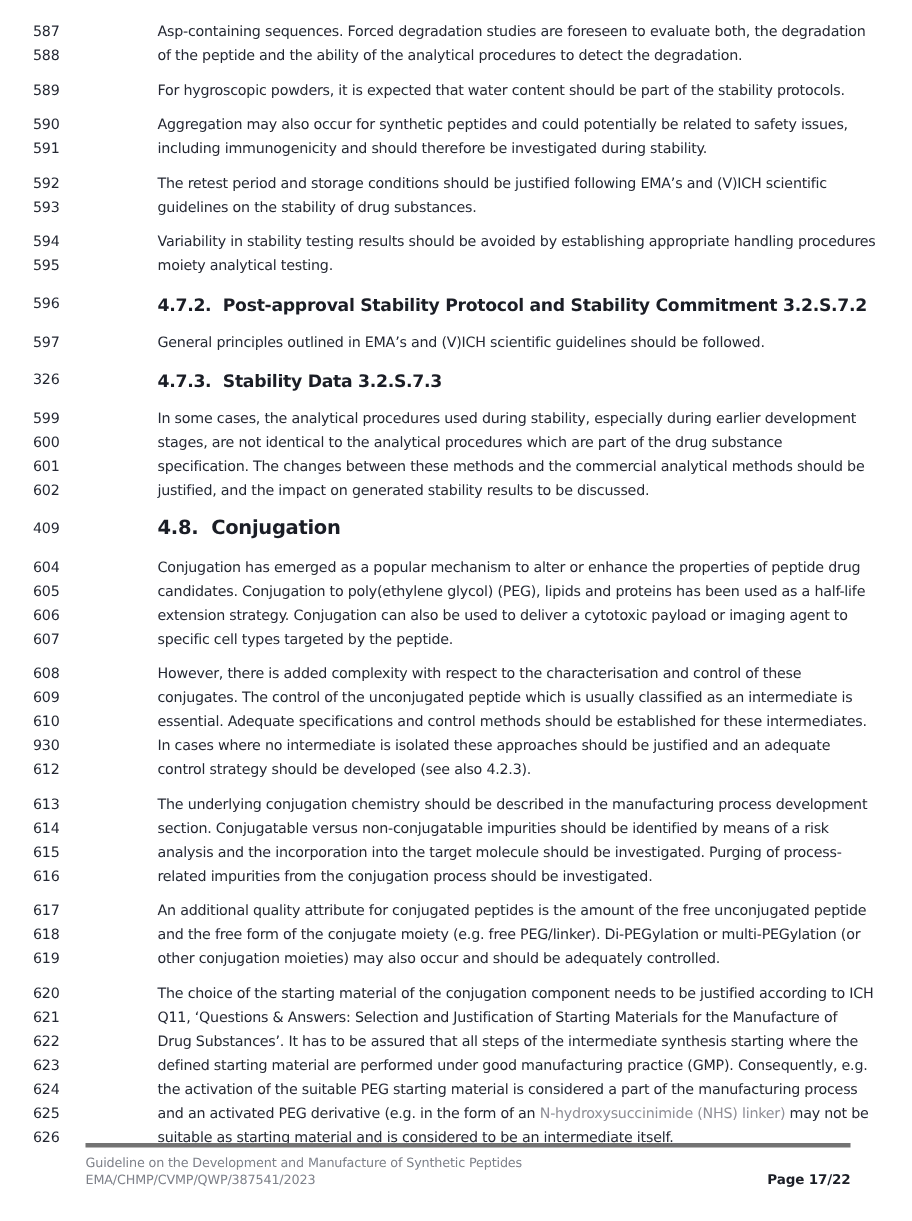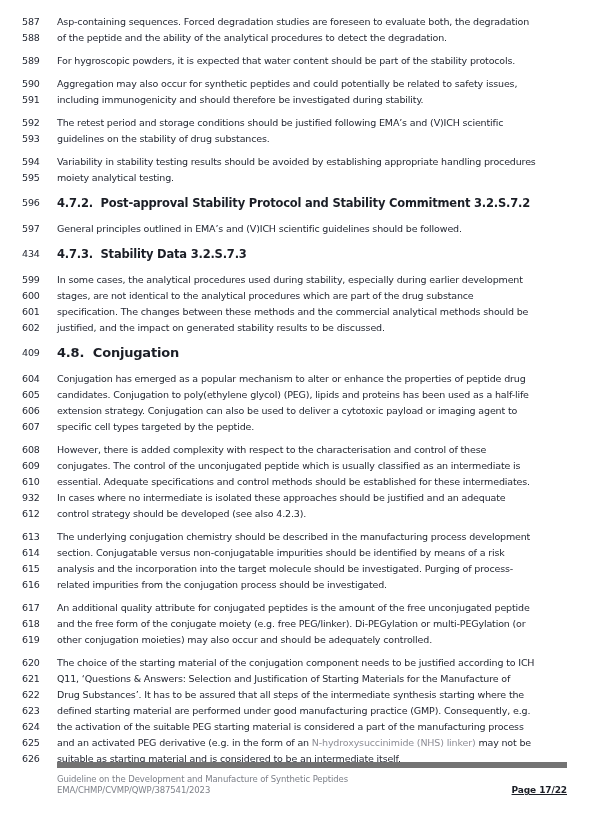--- a/index.html
+++ b/index.html
@@ -14,35 +14,36 @@
   .content{
     position:absolute;left:0;top:0;right:0;
     padding:14px 10px 0 22px;
   }
   .block{margin:0 0 7px 0;}
   .block.h2,.block.h2i{margin:2px 0 8px 0;}
   .line{
     display:flex;align-items:flex-end;
     line-height:16px;font-size:9.5px;letter-spacing:-0.15px;
     white-space:pre;
+    gap:48px;
   }
   .block.h2 .line,.block.h2i .line{line-height:20px;}
   .lnum{flex:0 0 35px;font-size:9.5px;color:#242833;}
   .ltext{flex:1 1 auto;min-width:0;}
   .block.h2 .ltext{font-weight:700;font-size:11.5px;letter-spacing:-0.2px;color:#1b1e26;}
   .block.h2i .ltext{font-weight:700;font-size:13px;letter-spacing:-0.2px;color:#1b1e26;}
   .seg-gray{color:#8e8e96;}
   .footer{
     position:absolute;left:57px;top:762px;width:510px;
-    border-top:6px solid #737373;
+    border-top:3px solid #737373;
     padding-top:6px;
     display:flex;justify-content:space-between;align-items:flex-end;
   }
   .footer-left{color:#7d8089;font-size:8.5px;line-height:11px;letter-spacing:-0.1px;}
-  .footer-page{color:#1b1e26;font-size:9px;font-weight:700;letter-spacing:-0.1px;line-height:11px;text-decoration:underline;}
+  .footer-page{color:#1b1e26;font-size:9px;font-weight:700;letter-spacing:-0.1px;line-height:11px;}
 </style>
 </head>
 <body>
 
 <div class="page">
   <div class="content">
       <div class="block p">
         <div class="line"><span class="lnum">587</span><span class="ltext">Asp-containing sequences. Forced degradation studies are foreseen to evaluate both, the degradation</span></div>
         <div class="line"><span class="lnum">588</span><span class="ltext">of the peptide and the ability of the analytical procedures to detect the degradation.</span></div>
       </div>
@@ -61,42 +62,42 @@
         <div class="line"><span class="lnum">594</span><span class="ltext">Variability in stability testing results should be avoided by establishing appropriate handling procedures</span></div>
         <div class="line"><span class="lnum">595</span><span class="ltext">moiety analytical testing.</span></div>
       </div>
       <div class="block h2">
         <div class="line"><span class="lnum">596</span><span class="ltext">4.7.2.  Post-approval Stability Protocol and Stability Commitment 3.2.S.7.2</span></div>
       </div>
       <div class="block p">
         <div class="line"><span class="lnum">597</span><span class="ltext">General principles outlined in EMA’s and (V)ICH scientific guidelines should be followed.</span></div>
       </div>
       <div class="block h2">
-        <div class="line"><span class="lnum">434</span><span class="ltext">4.7.3.  Stability Data 3.2.S.7.3</span></div>
+        <div class="line"><span class="lnum">326</span><span class="ltext">4.7.3.  Stability Data 3.2.S.7.3</span></div>
       </div>
       <div class="block p">
         <div class="line"><span class="lnum">599</span><span class="ltext">In some cases, the analytical procedures used during stability, especially during earlier development</span></div>
         <div class="line"><span class="lnum">600</span><span class="ltext">stages, are not identical to the analytical procedures which are part of the drug substance</span></div>
         <div class="line"><span class="lnum">601</span><span class="ltext">specification. The changes between these methods and the commercial analytical methods should be</span></div>
         <div class="line"><span class="lnum">602</span><span class="ltext">justified, and the impact on generated stability results to be discussed.</span></div>
       </div>
       <div class="block h2i">
         <div class="line"><span class="lnum">409</span><span class="ltext">4.8.  Conjugation</span></div>
       </div>
       <div class="block p">
         <div class="line"><span class="lnum">604</span><span class="ltext">Conjugation has emerged as a popular mechanism to alter or enhance the properties of peptide drug</span></div>
         <div class="line"><span class="lnum">605</span><span class="ltext">candidates. Conjugation to poly(ethylene glycol) (PEG), lipids and proteins has been used as a half-life</span></div>
         <div class="line"><span class="lnum">606</span><span class="ltext">extension strategy. Conjugation can also be used to deliver a cytotoxic payload or imaging agent to</span></div>
         <div class="line"><span class="lnum">607</span><span class="ltext">specific cell types targeted by the peptide.</span></div>
       </div>
       <div class="block p">
         <div class="line"><span class="lnum">608</span><span class="ltext">However, there is added complexity with respect to the characterisation and control of these</span></div>
         <div class="line"><span class="lnum">609</span><span class="ltext">conjugates. The control of the unconjugated peptide which is usually classified as an intermediate is</span></div>
         <div class="line"><span class="lnum">610</span><span class="ltext">essential. Adequate specifications and control methods should be established for these intermediates.</span></div>
-        <div class="line"><span class="lnum">932</span><span class="ltext">In cases where no intermediate is isolated these approaches should be justified and an adequate</span></div>
+        <div class="line"><span class="lnum">930</span><span class="ltext">In cases where no intermediate is isolated these approaches should be justified and an adequate</span></div>
         <div class="line"><span class="lnum">612</span><span class="ltext">control strategy should be developed (see also 4.2.3).</span></div>
       </div>
       <div class="block p">
         <div class="line"><span class="lnum">613</span><span class="ltext">The underlying conjugation chemistry should be described in the manufacturing process development</span></div>
         <div class="line"><span class="lnum">614</span><span class="ltext">section. Conjugatable versus non-conjugatable impurities should be identified by means of a risk</span></div>
         <div class="line"><span class="lnum">615</span><span class="ltext">analysis and the incorporation into the target molecule should be investigated. Purging of process-</span></div>
         <div class="line"><span class="lnum">616</span><span class="ltext">related impurities from the conjugation process should be investigated.</span></div>
       </div>
       <div class="block p">
         <div class="line"><span class="lnum">617</span><span class="ltext">An additional quality attribute for conjugated peptides is the amount of the free unconjugated peptide</span></div>

